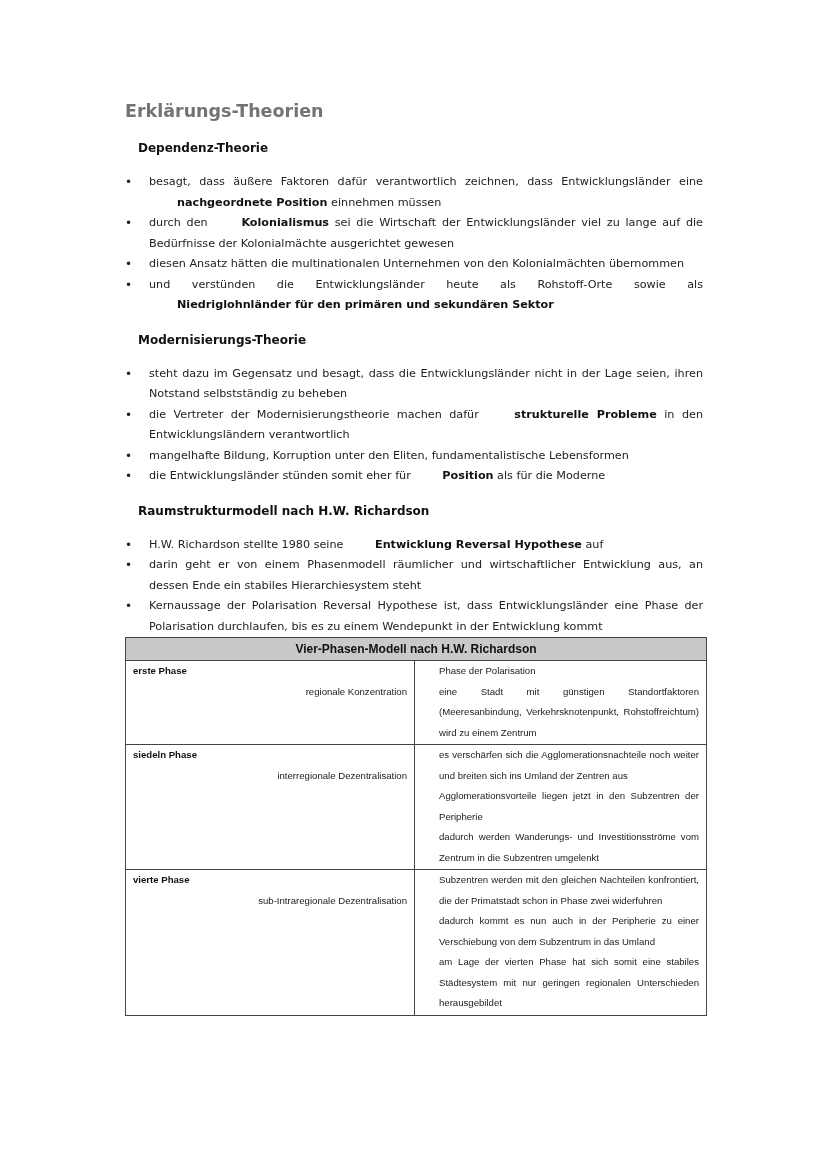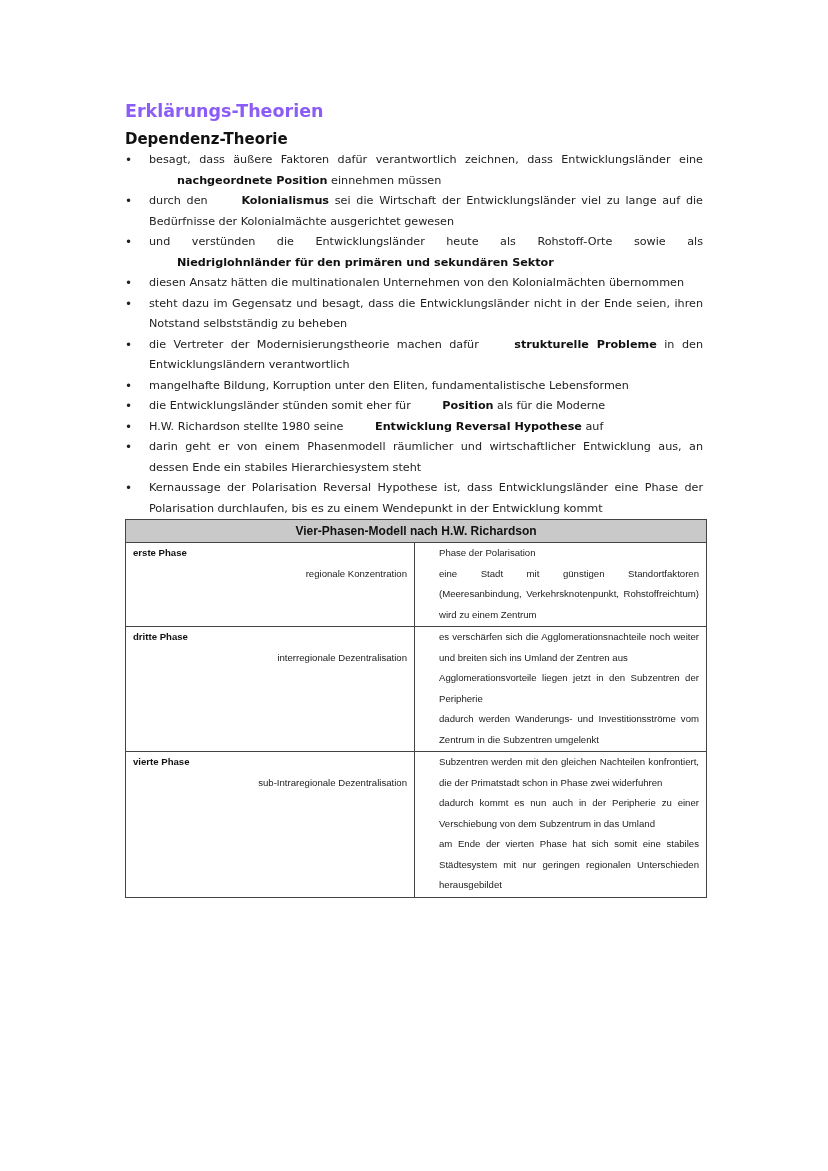--- a/index.html
+++ b/index.html
@@ -1,19 +1,19 @@
 <!DOCTYPE html>
 <html><head>
   <meta charset="utf-8">
   <style>
     html, body { margin: 0; padding: 0; background: #ffffff; }
     body { width: 828px; height: 1171px; position: relative; overflow: hidden; }
     .page { position: absolute; left: 125px; top: 98px; width: 578px; color: #111; font-family: "DejaVu Sans", "Liberation Sans", sans-serif; }
-    h1 { margin: 0; font-size: 17.5px; line-height: 26px; font-weight: bold; color: #8b5cf6; }
-    h2 { margin: 0; font-size: 15px; line-height: 22px; font-weight: bold; color: #111; }
+    h1 { margin: 0; font-size: 17.5px; line-height: 26px; font-weight: bold; color: #737373; }
+    h2 { margin: 13px; font-size: 12px; line-height: 22px; font-weight: bold; color: #111; }
     ul { list-style: none; margin: 0; padding: 0; }
     li { position: relative; padding-left: 24px; font-size: 11.2px; line-height: 20.5px; text-align: justify; color: #222; }
     li::before { content: "•"; position: absolute; left: 0; top: 0; font-size: 12px; }
     li b { color: #111; padding-left: 28px; }
     .h1-wrap { margin-bottom: 4px; }
     table { border-collapse: collapse; width: 582px; font-family: "Liberation Sans", "DejaVu Sans", sans-serif; }
     th { background: #c9c9c9; border: 1.5px solid #444; font-size: 12px; line-height: 20px; font-weight: bold; text-align: center; color: #111; }
     td { border: 1.5px solid #444; vertical-align: top; font-size: 9.6px; line-height: 20.5px; padding: 0 7px 1px 7px; color: #222; }
     td.left { width: 274px; }
     td.right { text-align: justify; padding-left: 24px; }
@@ -27,35 +27,37 @@
 <div class="page">
   <div class="h1-wrap">
       <h1>Erklärungs-Theorien</h1>
     </div>
 
   <div>
     <h2>Dependenz-Theorie</h2>
     <ul>
       <li><span>besagt, dass äußere Faktoren dafür verantwortlich zeichnen, dass Entwicklungsländer eine </span><b>nachgeordnete Position</b><span> einnehmen müssen</span></li>
       <li><span>durch den </span><b>Kolonialismus</b><span> sei die Wirtschaft der Entwicklungsländer viel zu lange auf die Bedürfnisse der Kolonialmächte ausgerichtet gewesen</span></li>
+      <li><span>diesen Ansatz hätten die multinationalen Unternehmen von den Kolonialmächten übernommen</span></li>
       <li><span>und verstünden die Entwicklungsländer heute als Rohstoff-Orte sowie als </span><b>Niedriglohnländer für den primären und sekundären Sektor</b></li>
-      <li><span>diesen Ansatz hätten die multinationalen Unternehmen von den Kolonialmächten übernommen</span></li>
     </ul>
   </div>
 
   <div>
+    <h2>Modernisierungs-Theorie</h2>
     <ul>
-      <li><span>steht dazu im Gegensatz und besagt, dass die Entwicklungsländer nicht in der Ende seien, ihren Notstand selbstständig zu beheben</span></li>
+      <li><span>steht dazu im Gegensatz und besagt, dass die Entwicklungsländer nicht in der Lage seien, ihren Notstand selbstständig zu beheben</span></li>
       <li><span>die Vertreter der Modernisierungstheorie machen dafür </span><b>strukturelle Probleme</b><span> in den Entwicklungsländern verantwortlich</span></li>
       <li><span>mangelhafte Bildung, Korruption unter den Eliten, fundamentalistische Lebensformen</span></li>
       <li><span>die Entwicklungsländer stünden somit eher für </span><b>Position</b><span> als für die Moderne</span></li>
     </ul>
   </div>
 
   <div>
+    <h2>Raumstrukturmodell nach H.W. Richardson</h2>
     <ul>
       <li><span>H.W. Richardson stellte 1980 seine </span><b>Entwicklung Reversal Hypothese</b><span> auf</span></li>
       <li><span>darin geht er von einem Phasenmodell räumlicher und wirtschaftlicher Entwicklung aus, an dessen Ende ein stabiles Hierarchiesystem steht</span></li>
       <li><span>Kernaussage der Polarisation Reversal Hypothese ist, dass Entwicklungsländer eine Phase der Polarisation durchlaufen, bis es zu einem Wendepunkt in der Entwicklung kommt</span></li>
     </ul>
   </div>
 
   <table>
     <thead>
       <tr>
@@ -68,35 +70,35 @@
           <span class="phase-title">erste Phase</span>
           <span class="phase-sub">regionale Konzentration</span>
         </td>
         <td class="right">
           <span class="line">Phase der Polarisation</span>
           <span class="line">eine Stadt mit günstigen Standortfaktoren (Meeresanbindung, Verkehrsknotenpunkt, Rohstoffreichtum) wird zu einem Zentrum</span>
         </td>
       </tr>
       <tr>
         <td class="left">
-          <span class="phase-title">dritte Phase</span>
+          <span class="phase-title">siedeln Phase</span>
           <span class="phase-sub">interregionale Dezentralisation</span>
         </td>
         <td class="right">
           <span class="line">es verschärfen sich die Agglomerationsnachteile noch weiter und breiten sich ins Umland der Zentren aus</span>
           <span class="line">Agglomerationsvorteile liegen jetzt in den Subzentren der Peripherie</span>
           <span class="line">dadurch werden Wanderungs- und Investitionsströme vom Zentrum in die Subzentren umgelenkt</span>
         </td>
       </tr>
       <tr>
         <td class="left">
           <span class="phase-title">vierte Phase</span>
           <span class="phase-sub">sub-Intraregionale Dezentralisation</span>
         </td>
         <td class="right">
           <span class="line">Subzentren werden mit den gleichen Nachteilen konfrontiert, die der Primatstadt schon in Phase zwei widerfuhren</span>
           <span class="line">dadurch kommt es nun auch in der Peripherie zu einer Verschiebung von dem Subzentrum in das Umland</span>
-          <span class="line">am Ende der vierten Phase hat sich somit eine stabiles Städtesystem mit nur geringen regionalen Unterschieden herausgebildet</span>
+          <span class="line">am Lage der vierten Phase hat sich somit eine stabiles Städtesystem mit nur geringen regionalen Unterschieden herausgebildet</span>
         </td>
       </tr>
     </tbody>
   </table>
 </div>
 
 </body></html>

